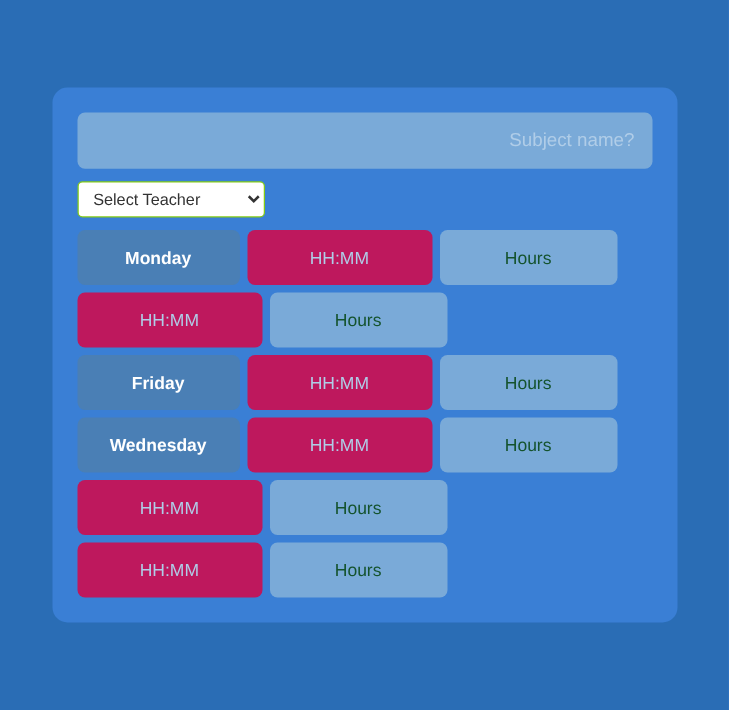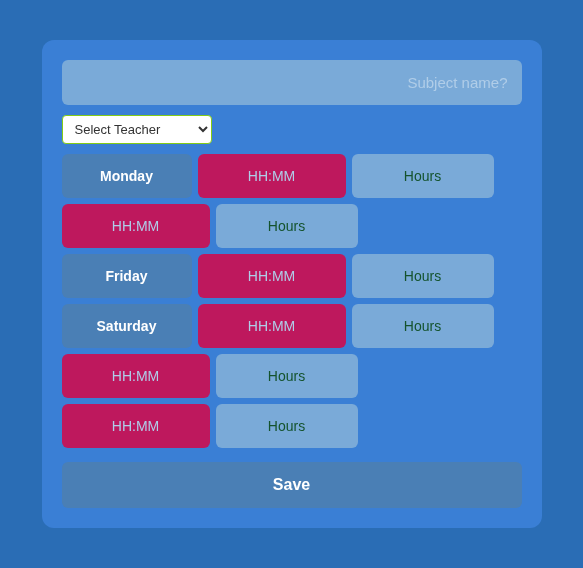--- a/index.html
+++ b/index.html
@@ -133,28 +133,27 @@
       <div class="day-row">
         <input class="time-input" type="text" placeholder="HH:MM" style="">
         <div class="hours-display">Hours</div>
       </div>
       <div class="day-row">
         <div class="day-label">Friday</div>
         <input class="time-input" type="text" placeholder="HH:MM" style="">
         <div class="hours-display">Hours</div>
       </div>
       <div class="day-row">
-        <div class="day-label">Saturday</div>
+        <div class="day-label">Wednesday</div>
         <input class="time-input" type="text" placeholder="HH:MM" style="">
         <div class="hours-display">Hours</div>
       </div>
       <div class="day-row">
         <input class="time-input" type="text" placeholder="HH:MM" style="">
         <div class="hours-display">Hours</div>
       </div>
       <div class="day-row">
         <input class="time-input" type="text" placeholder="HH:MM" style="">
         <div class="hours-display">Hours</div>
       </div>
     </div>
 
-  <button class="save-button">Save</button>
 </div>
 
 </body></html>

